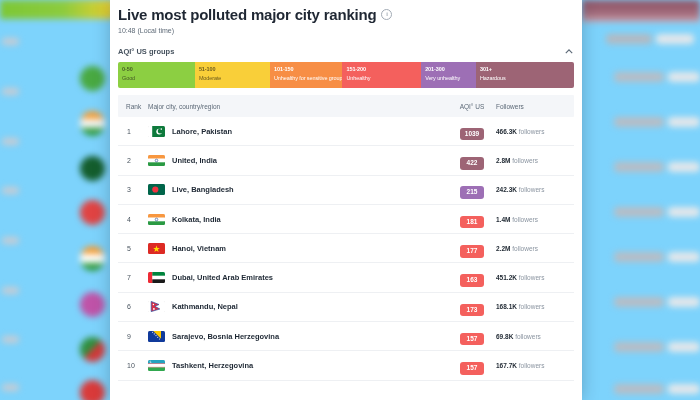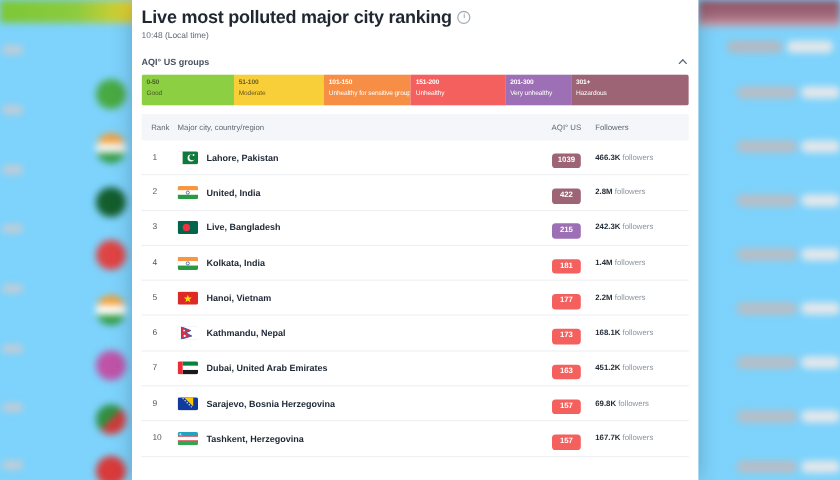--- a/index.html
+++ b/index.html
@@ -223,50 +223,50 @@
                 <rect width="17" height="11" fill="#dd2a24"></rect>
                 <polygon points="8.5,2.6 9.35,5 11.8,5 9.85,6.5 10.6,8.9 8.5,7.4 6.4,8.9 7.15,6.5 5.2,5 7.65,5" fill="#ffde00"></polygon>
               </svg>
             </span>
             <span class="city-label">Hanoi, Vietnam</span>
           </div>
           <div class="c-aqi"><span class="badge" style="background: rgb(244, 96, 93);">177</span></div>
           <div class="c-followers"><b>2.2M</b> <span>followers</span></div>
         </div>
         <div class="trow">
+          <div class="c-rank">7</div>
+          <div class="c-city">
+            <span class="flag">
+              <svg width="17" height="11" viewBox="0 0 17 11">
+                <rect width="17" height="11" fill="#fff"></rect>
+                <rect x="4.2" width="12.8" height="3.7" fill="#00843d"></rect>
+                <rect x="4.2" y="7.3" width="12.8" height="3.7" fill="#1a1a1a"></rect>
+                <rect width="4.2" height="11" fill="#ee2a35"></rect>
+              </svg>
+            </span>
+            <span class="city-label">Dubai, United Arab Emirates</span>
+          </div>
+          <div class="c-aqi"><span class="badge" style="background: rgb(244, 96, 93);">163</span></div>
+          <div class="c-followers"><b>451.2K</b> <span>followers</span></div>
+        </div>
+        <div class="trow">
           <div class="c-rank">6</div>
           <div class="c-city">
             <span class="flag">
               <svg width="17" height="11" viewBox="0 0 17 11">
                 <rect width="17" height="11" fill="#fff"></rect>
                 <path d="M3.2,0.4 L11,3.5 L6.9,5.3 L11.8,8 L3.2,10.6 Z" fill="#d6304a" stroke="#2b4da0" stroke-width="0.7"></path>
                 <circle cx="5.4" cy="3.5" r="0.7" fill="#fff"></circle>
                 <circle cx="5.9" cy="7.9" r="0.9" fill="#fff"></circle>
               </svg>
             </span>
             <span class="city-label">Kathmandu, Nepal</span>
           </div>
           <div class="c-aqi"><span class="badge" style="background: rgb(244, 96, 93);">173</span></div>
           <div class="c-followers"><b>168.1K</b> <span>followers</span></div>
-        </div>
-        <div class="trow">
-          <div class="c-rank">7</div>
-          <div class="c-city">
-            <span class="flag">
-              <svg width="17" height="11" viewBox="0 0 17 11">
-                <rect width="17" height="11" fill="#fff"></rect>
-                <rect x="4.2" width="12.8" height="3.7" fill="#00843d"></rect>
-                <rect x="4.2" y="7.3" width="12.8" height="3.7" fill="#1a1a1a"></rect>
-                <rect width="4.2" height="11" fill="#ee2a35"></rect>
-              </svg>
-            </span>
-            <span class="city-label">Dubai, United Arab Emirates</span>
-          </div>
-          <div class="c-aqi"><span class="badge" style="background: rgb(244, 96, 93);">163</span></div>
-          <div class="c-followers"><b>451.2K</b> <span>followers</span></div>
         </div>
         <div class="trow">
           <div class="c-rank">9</div>
           <div class="c-city">
             <span class="flag">
               <svg width="17" height="11" viewBox="0 0 17 11">
                 <rect width="17" height="11" fill="#103a9b"></rect>
                 <polygon points="5.2,0 13,0 13,7.8" fill="#fdc800"></polygon>
                 <g fill="#fff">
                   <circle cx="4.6" cy="1.2" r="0.55"></circle>

